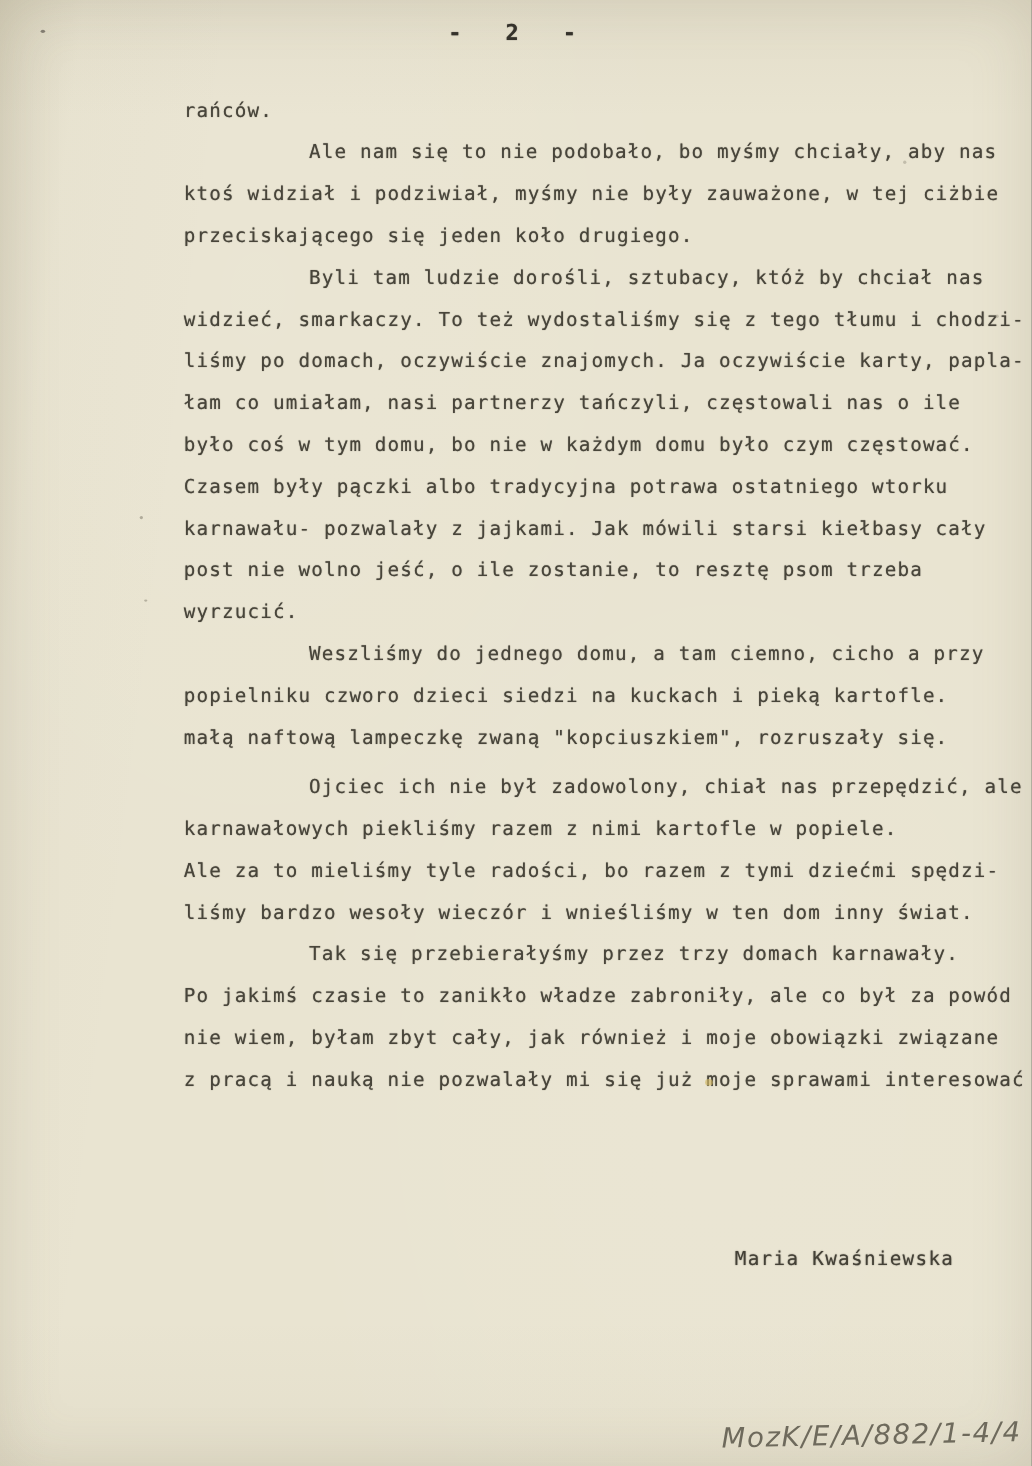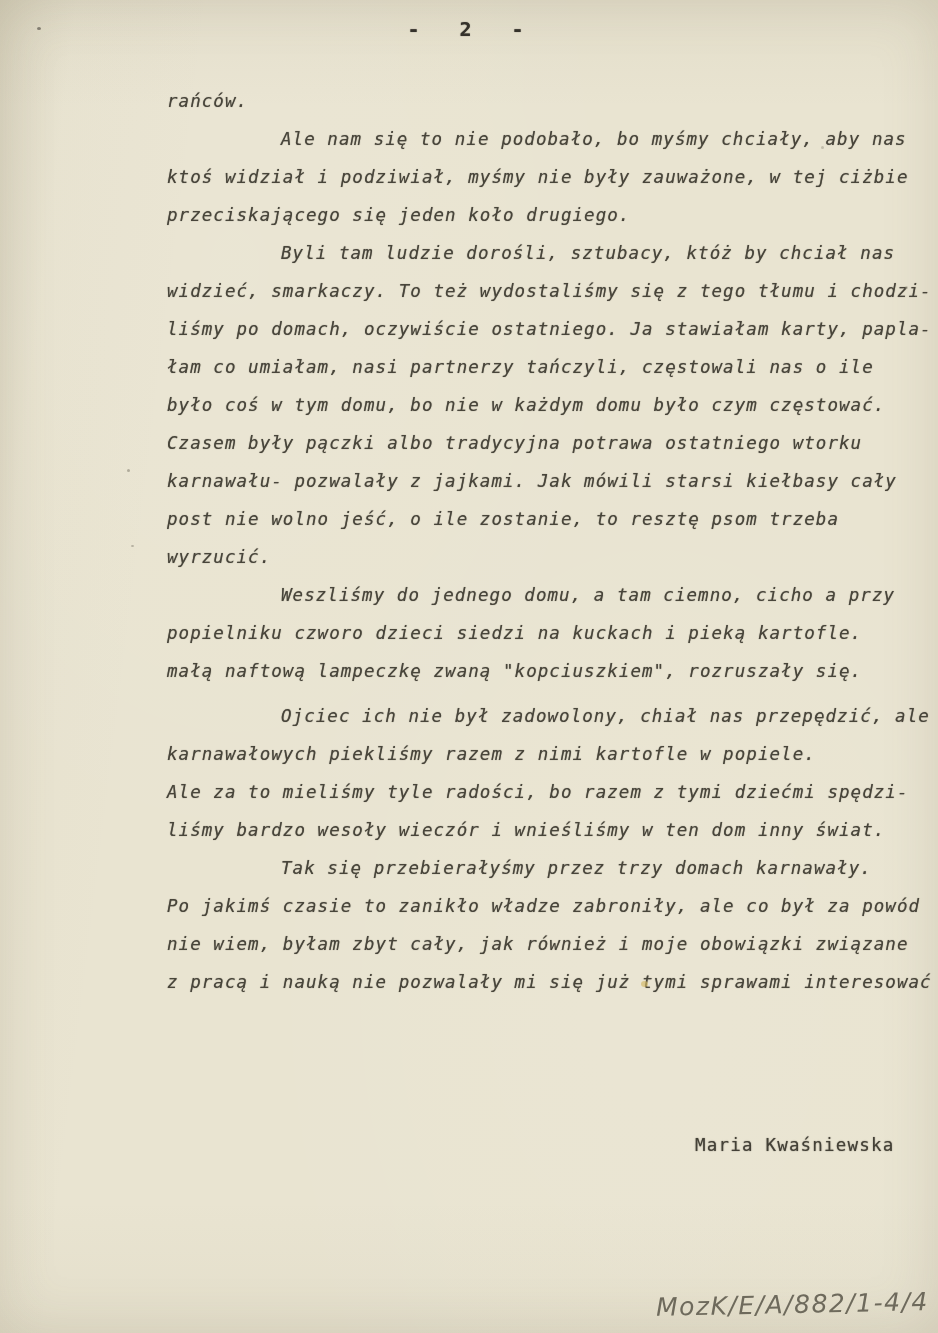--- a/index.html
+++ b/index.html
@@ -33,38 +33,37 @@
     letter-spacing: 7px;
     word-spacing: 14px;
     color: #35322b;
     text-shadow: 0 0 1px rgba(53,50,43,0.75);
   }
   .typed-text-block {
     position: absolute;
     top: 82px;
     left: 167px;
     width: 760px;
-    font-style: italic;
   }
   .line {
     height: 38px;
     line-height: 38px;
     font-size: 17.5px;
     letter-spacing: 1.05px;
     color: #3c392f;
     opacity: 0.93;
     text-shadow: 0 0 1px rgba(60,56,47,0.72);
     white-space: nowrap;
   }
   .line.indent { padding-left: 114px; }
   .line.para-gap { margin-top: 7px; text-align: right; }
   .signature {
     position: absolute;
     top: 1131px;
-    left: 695px;
+    left: 668px;
     font-size: 17.5px;
     line-height: 28px;
     letter-spacing: 1.2px;
     color: #3c392f;
     opacity: 0.95;
     text-shadow: 0 0 1.2px rgba(60,56,47,0.8);
     white-space: nowrap;
   }
   .archival-ref {
     position: absolute;
@@ -96,38 +95,38 @@
 
   <div class="page-number">- 2 -</div>
 
   <div class="typed-text-block">
     <div class="line">rańców.</div>
     <div class="line indent">Ale nam się to nie podobało, bo myśmy chciały, aby nas</div>
     <div class="line">ktoś widział i podziwiał, myśmy nie były zauważone, w tej ciżbie</div>
     <div class="line">przeciskającego się jeden koło drugiego.</div>
     <div class="line indent">Byli tam ludzie dorośli, sztubacy, któż by chciał nas</div>
     <div class="line">widzieć, smarkaczy. To też wydostaliśmy się z tego tłumu i chodzi-</div>
-    <div class="line">liśmy po domach, oczywiście ostatniego. Ja stawiałam karty, papla-</div>
+    <div class="line">liśmy po domach, oczywiście znajomych. Ja oczywiście karty, papla-</div>
     <div class="line">łam co umiałam, nasi partnerzy tańczyli, częstowali nas o ile</div>
     <div class="line">było coś w tym domu, bo nie w każdym domu było czym częstować.</div>
     <div class="line">Czasem były pączki albo tradycyjna potrawa ostatniego wtorku</div>
     <div class="line">karnawału- pozwalały z jajkami. Jak mówili starsi kiełbasy cały</div>
     <div class="line">post nie wolno jeść, o ile zostanie, to resztę psom trzeba</div>
     <div class="line">wyrzucić.</div>
     <div class="line indent">Weszliśmy do jednego domu, a tam ciemno, cicho a przy</div>
     <div class="line">popielniku czworo dzieci siedzi na kuckach i pieką kartofle.</div>
     <div class="line">małą naftową lampeczkę zwaną "kopciuszkiem", rozruszały się.</div>
     <div class="line indent para-gap">Ojciec ich nie był zadowolony, chiał nas przepędzić, ale</div>
     <div class="line">karnawałowych piekliśmy razem z nimi kartofle w popiele.</div>
     <div class="line">Ale za to mieliśmy tyle radości, bo razem z tymi dziećmi spędzi-</div>
     <div class="line">liśmy bardzo wesoły wieczór i wnieśliśmy w ten dom inny świat.</div>
     <div class="line indent">Tak się przebierałyśmy przez trzy domach karnawały.</div>
     <div class="line">Po jakimś czasie to zanikło władze zabroniły, ale co był za powód</div>
     <div class="line">nie wiem, byłam zbyt cały, jak również i moje obowiązki związane</div>
-    <div class="line">z pracą i nauką nie pozwalały mi się już tymi sprawami interesować</div>
+    <div class="line">z pracą i nauką nie pozwalały mi się już moje sprawami interesować</div>
   </div>
 
   <div class="signature">Maria Kwaśniewska</div>
 
   <div class="archival-ref">MozK/E/A/882/1-4/4</div>
 
   <span class="speck s1"></span>
   <span class="speck s2"></span>
   <span class="speck s3"></span>
   <span class="speck s4"></span>

